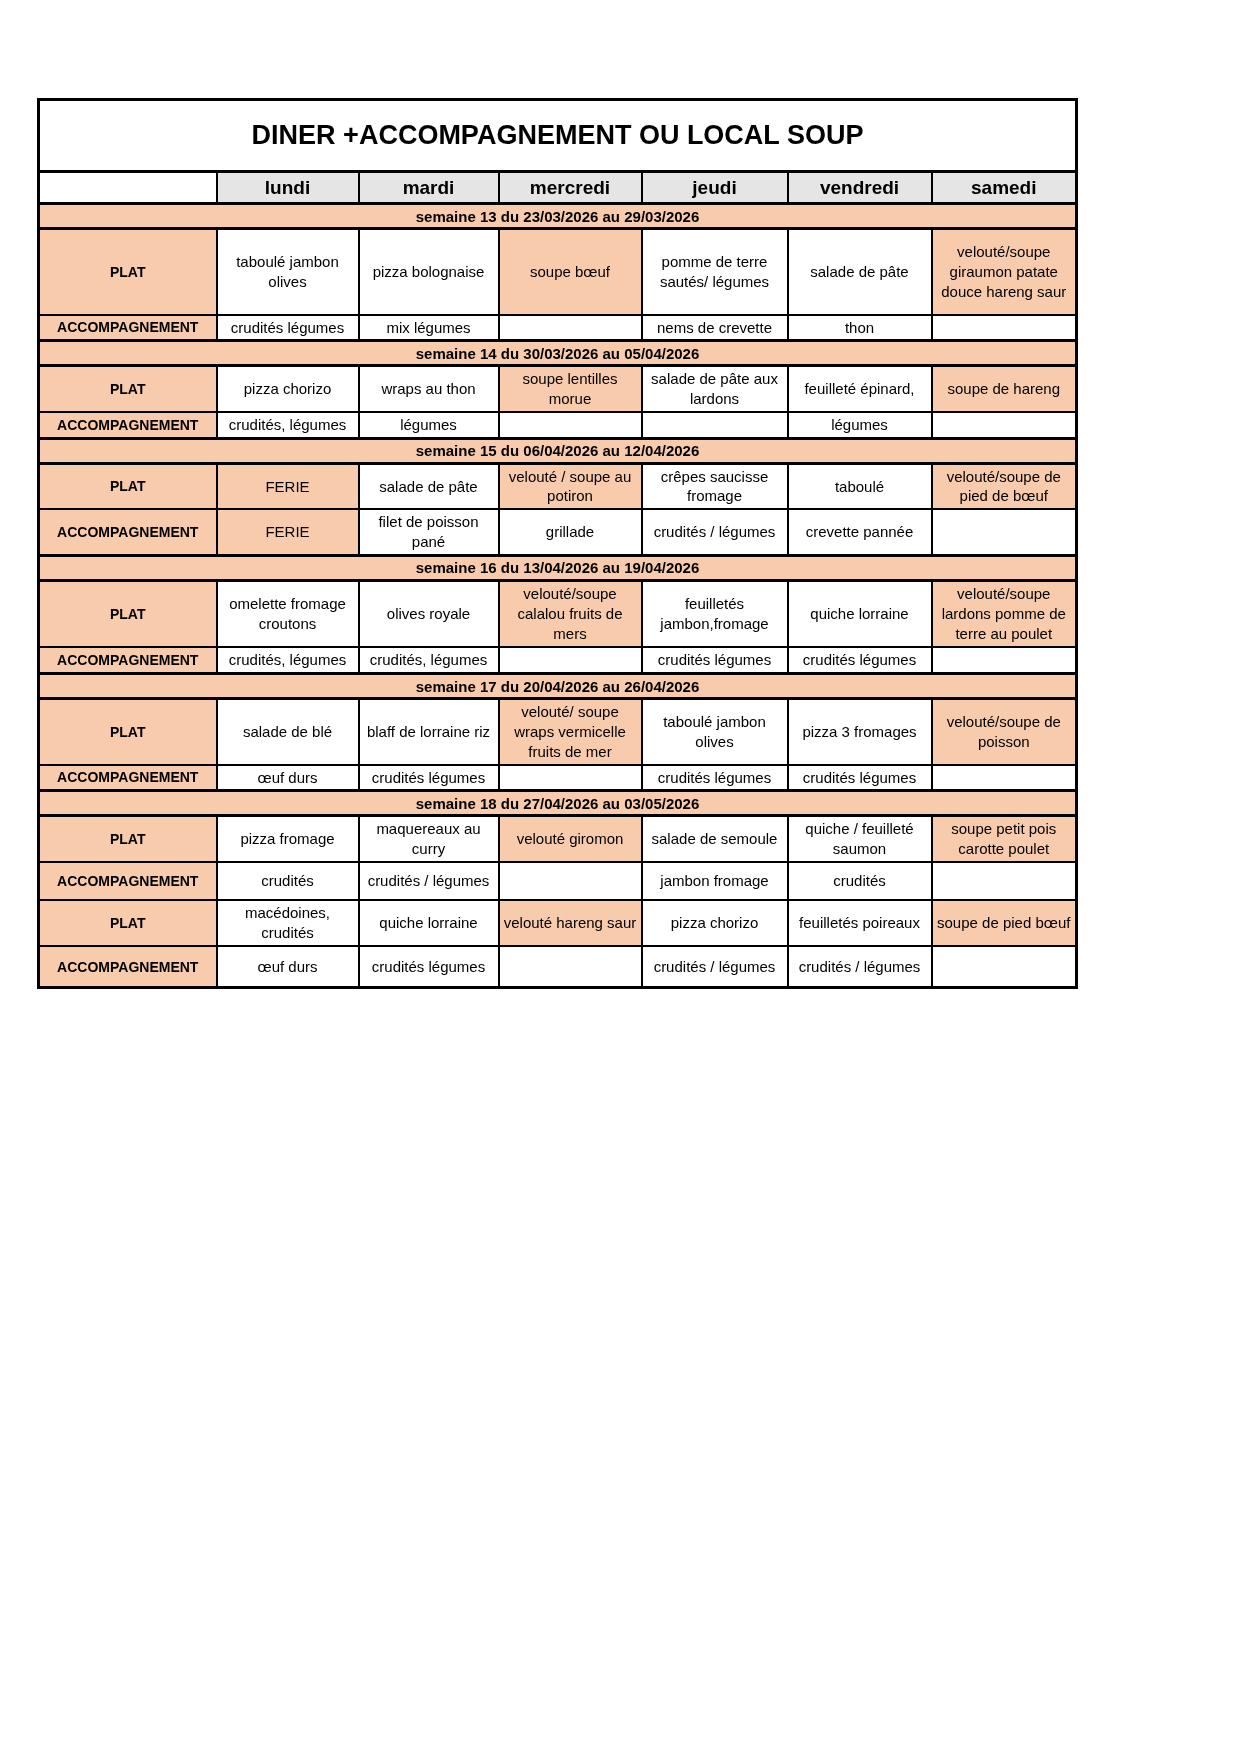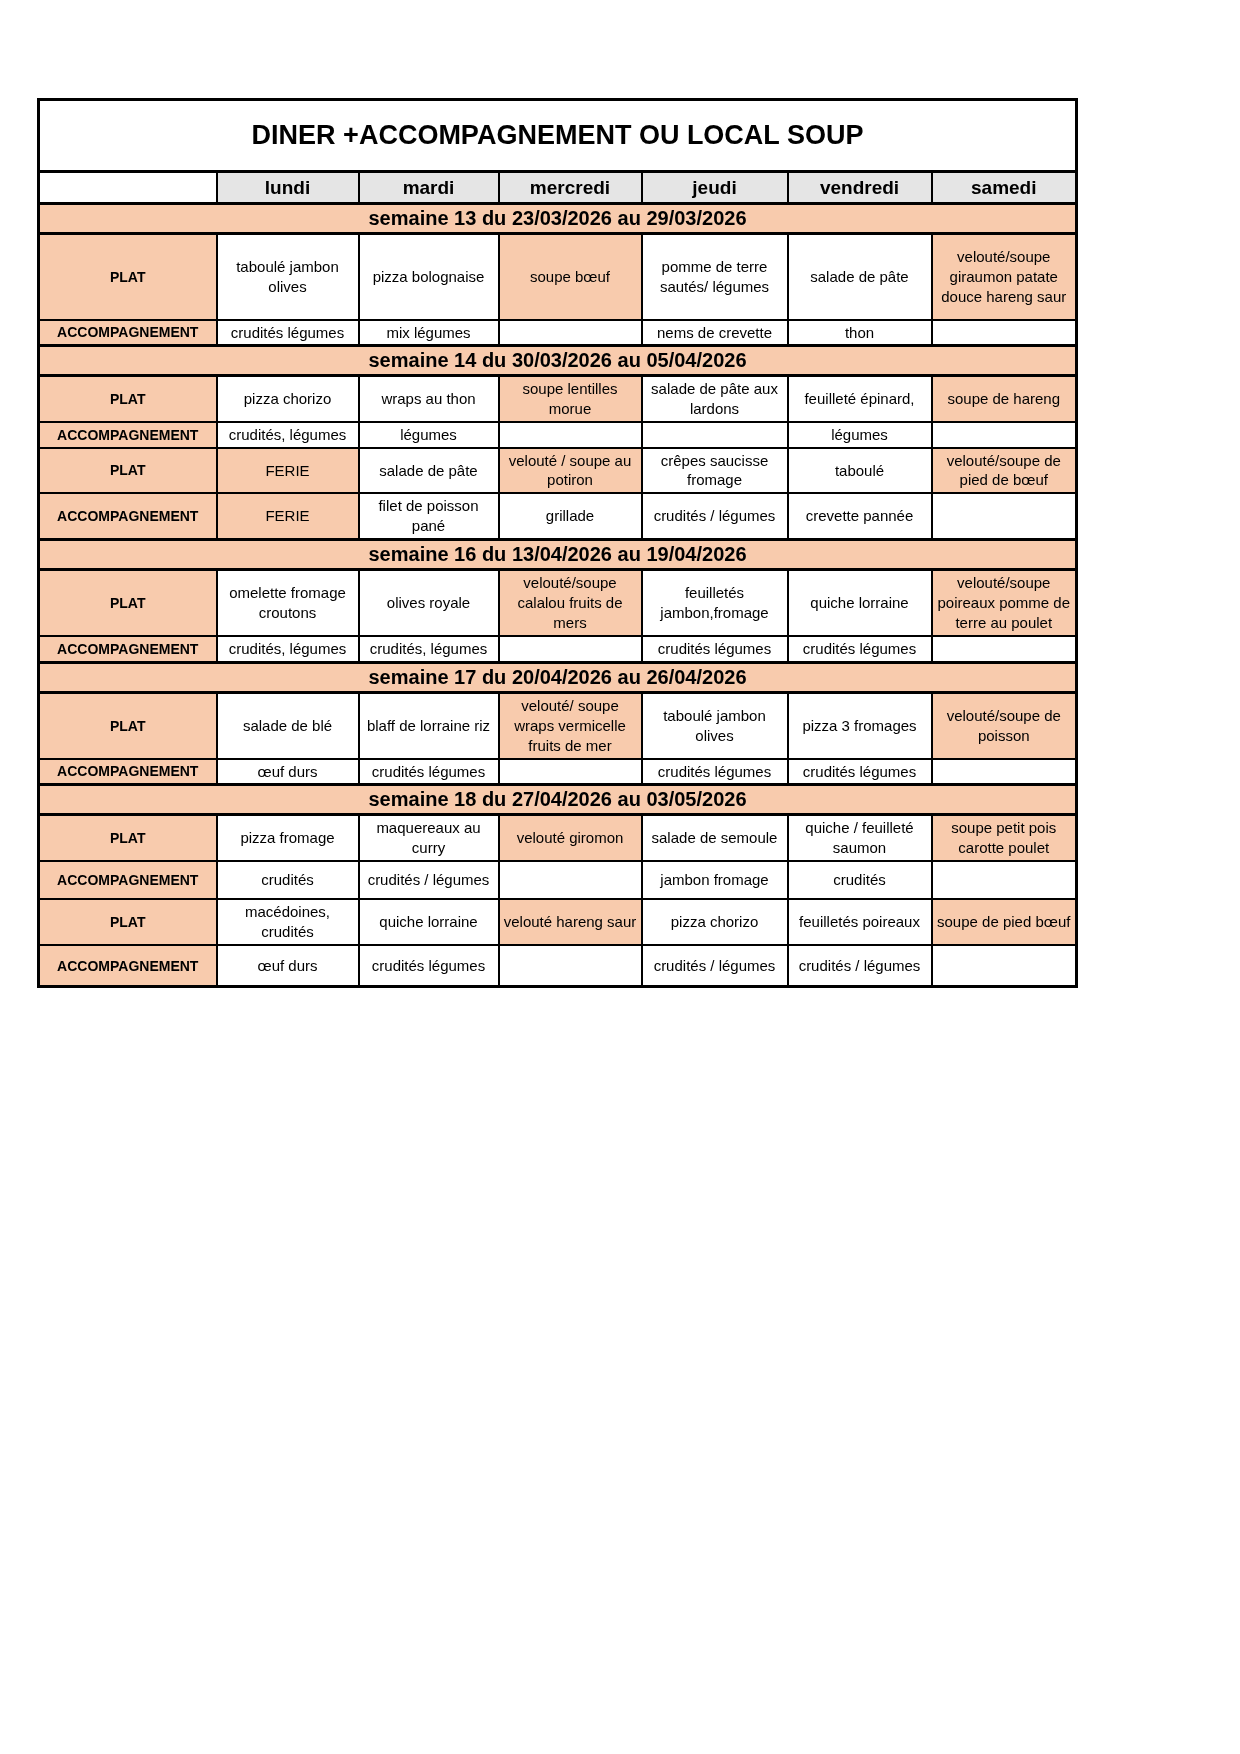--- a/index.html
+++ b/index.html
@@ -21,21 +21,21 @@
     overflow: hidden;
   }
   .title-cell {
     font-size: 27px; font-weight: bold; height: 72px;
     border-bottom: 3px solid #000 !important;
     letter-spacing: 0px;
   }
   .day-header { font-size: 19px; font-weight: bold; height: 32px; background: #e5e5e5; }
   .corner { background: #fff; }
   .banner {
-    background: var(--accent); font-weight: bold; font-size: 20px;
+    background: var(--accent); font-weight: bold; font-size: 15px;
     border-top: 3px solid #000 !important; border-bottom: 3px solid #000 !important;
     height: 25px; padding: 1px 4px; margin-left: 34px;
   }
   .label-cell {
     background: var(--accent); font-weight: bold; font-size: 14px;
   }
   .cell { font-size: 15px; line-height: 1.32; background: #fff; }
   .cell.hl { background: var(--accent); }
 </style>
 </head>
@@ -102,20 +102,23 @@
         </tr>
         <tr style="height: 22px;">
           <td class="label-cell">ACCOMPAGNEMENT</td>
           <td class="cell">crudités, légumes</td>
           <td class="cell">légumes</td>
           <td class="cell"></td>
           <td class="cell"></td>
           <td class="cell">légumes</td>
           <td class="cell"></td>
         </tr>
+        <tr>
+          <td colspan="7" class="banner">semaine 15 du 06/04/2026 au 12/04/2026</td>
+        </tr>
         <tr style="height: 44px;">
           <td class="label-cell">PLAT</td>
           <td class="cell hl">FERIE</td>
           <td class="cell">salade de pâte</td>
           <td class="cell hl">velouté / soupe au potiron</td>
           <td class="cell">crêpes saucisse fromage</td>
           <td class="cell">taboulé</td>
           <td class="cell hl">velouté/soupe de pied de bœuf</td>
         </tr>
         <tr style="height: 45px;">
@@ -130,21 +133,21 @@
         <tr>
           <td colspan="7" class="banner">semaine 16 du 13/04/2026 au 19/04/2026</td>
         </tr>
         <tr style="height: 67px;">
           <td class="label-cell">PLAT</td>
           <td class="cell">omelette fromage croutons</td>
           <td class="cell">olives royale</td>
           <td class="cell hl">velouté/soupe calalou fruits de mers</td>
           <td class="cell">feuilletés jambon,fromage</td>
           <td class="cell">quiche lorraine</td>
-          <td class="cell hl">velouté/soupe poireaux pomme de terre au poulet</td>
+          <td class="cell hl">velouté/soupe lardons pomme de terre au poulet</td>
         </tr>
         <tr style="height: 22px;">
           <td class="label-cell">ACCOMPAGNEMENT</td>
           <td class="cell">crudités, légumes</td>
           <td class="cell">crudités, légumes</td>
           <td class="cell"></td>
           <td class="cell">crudités légumes</td>
           <td class="cell">crudités légumes</td>
           <td class="cell"></td>
         </tr>

